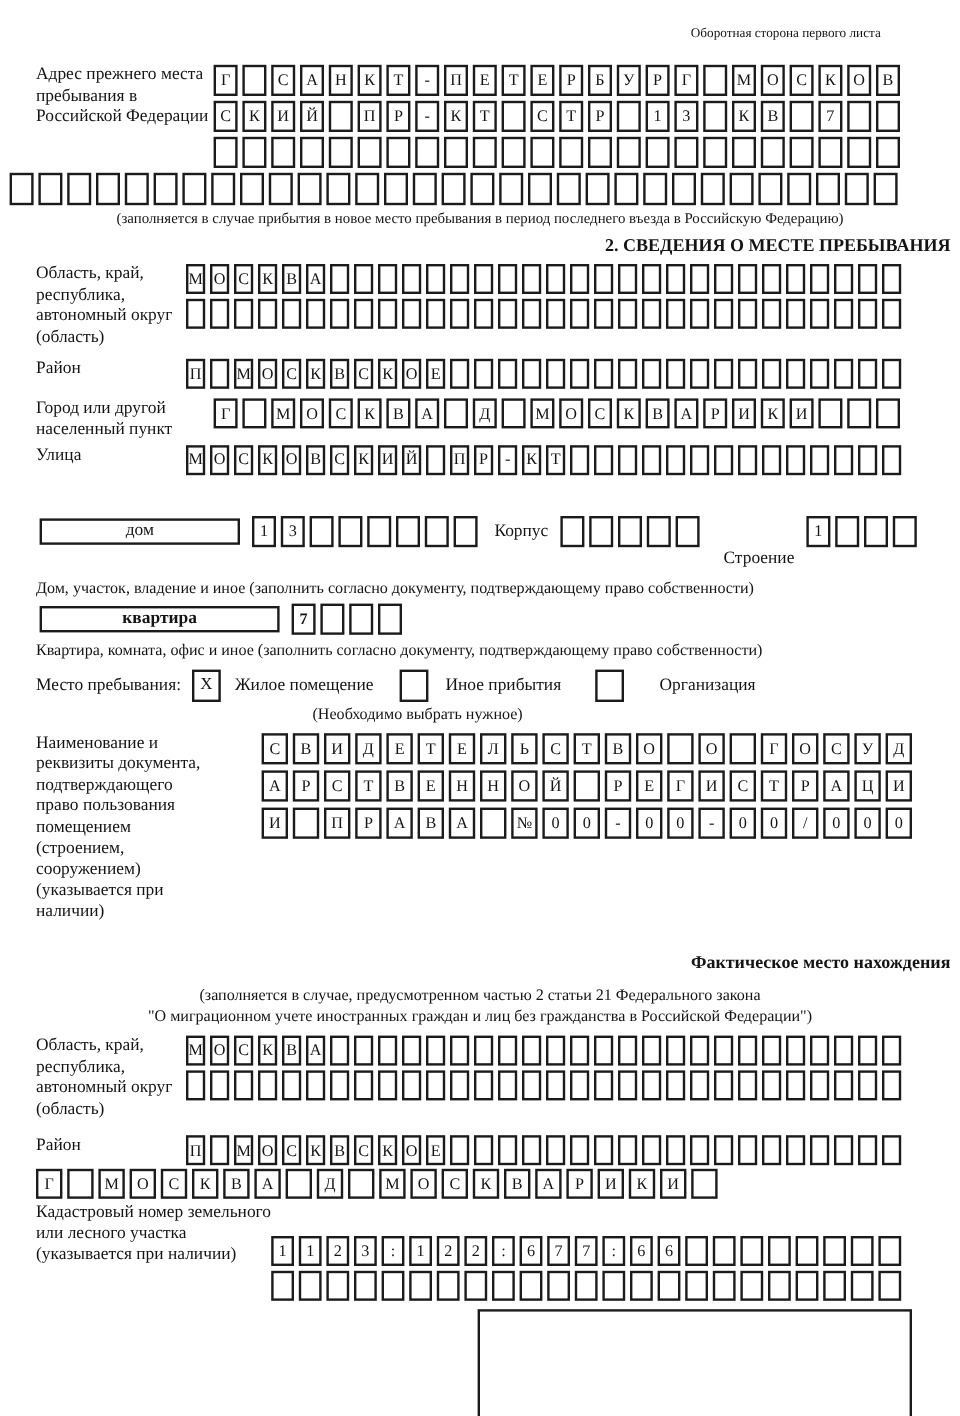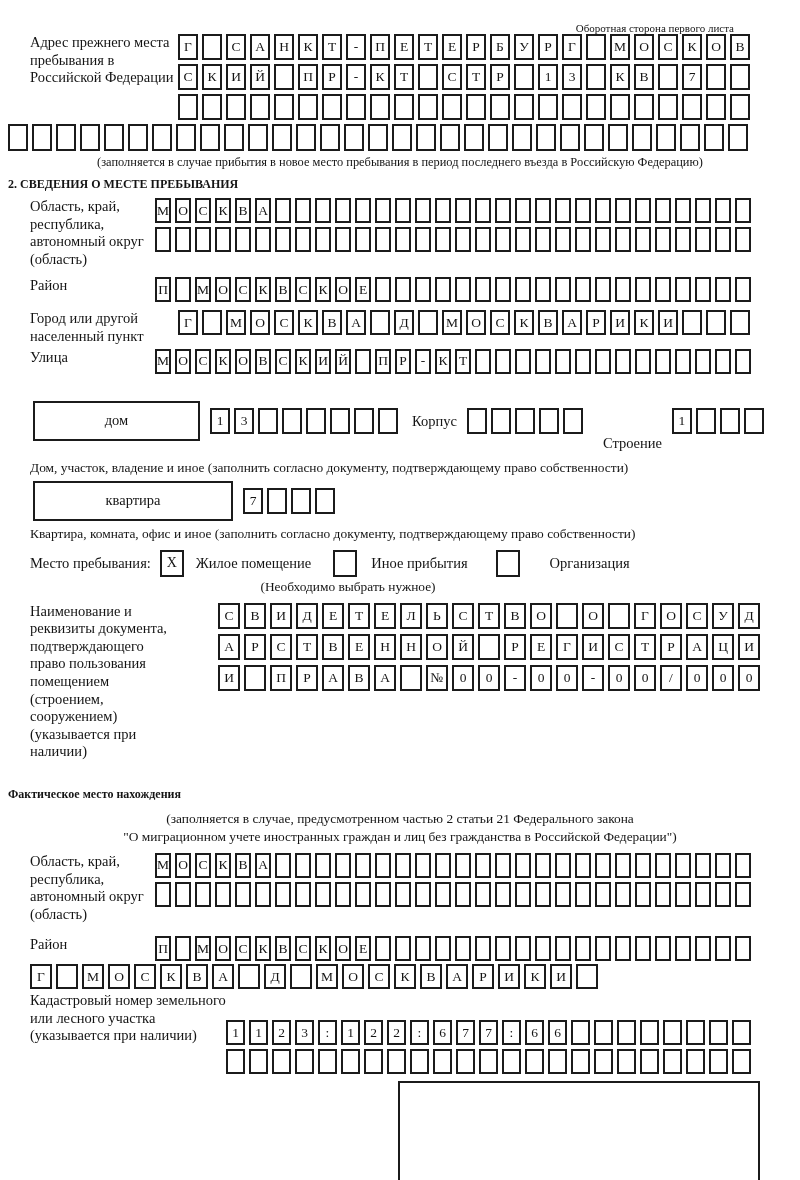--- a/index.html
+++ b/index.html
@@ -30,24 +30,24 @@
   }
   .cA .cell { width:20px; height:26px; }          
   .cFull .cell { width:20px; height:27px; }       
   .cB .cell { width:16px; height:25px; }          
   .cC .cell { width:20px; height:25px; }          
   .cD .cell { width:22px; height:26px; }          
   .cE .cell { width:19px; height:25px; }          
   .cF .cell { width:22px; height:25px; }          
 
   .note { font-size:12.4px; text-align:center; }
-  .sect-title { font-size:12px; font-weight:bold; text-align:left; }
+  .sect-title { font-size:15px; font-weight:bold; text-align:right; }
 
   .widebox {
-    border:2px solid #1b1b1b; height:40px; display:flex;
+    border:2px solid #1b1b1b; height:22px; display:flex;
     align-items:center; justify-content:center; font-size:14.5px;
   }
   .inline-lbl { font-size:14.5px; line-height:26px; }
 
   .chk {
     width:24px; height:27px; border:2px solid #1b1b1b; display:inline-flex;
     align-items:center; justify-content:center; font-size:14px; flex-shrink:0;
   }
 
   .stamp-box {
@@ -55,21 +55,21 @@
     width:362px; height:177px; border:2px solid #1b1b1b; background:#fff;
   }
 </style>
 </head>
 <body>
 
 <div class="page">
 
   <div class="hdr-note">Оборотная сторона первого листа</div>
 
-  <div class="row" style="">
+  <div class="row" style="margin-top:20px;">
     <div class="lbl w148">Адрес прежнего места пребывания в Российской Федерации</div>
     <div class="cellcol">
       <div class="cellrow cA">
           <span class="cell">Г</span>
           <span class="cell"></span>
           <span class="cell">С</span>
           <span class="cell">А</span>
           <span class="cell">Н</span>
           <span class="cell">К</span>
           <span class="cell">Т</span>
@@ -377,21 +377,21 @@
     <div class="inline-lbl" style="margin-left:10px;margin-top:44px;">Строение</div>
     <div class="cellrow cA">
         <span class="cell">1</span>
         <span class="cell"></span>
         <span class="cell"></span>
         <span class="cell"></span>
       </div>
   </div>
   <div class="note" style="margin-top:4px; text-align:left; padding-left:22px; font-size:13.4px;">Дом, участок, владение и иное (заполнить согласно документу, подтверждающему право собственности)</div>
 
-  <div class="row" style="margin-top:5px; padding-left:25px; column-gap:10px; align-items:center;">
+  <div class="row" style="margin-top:5px; padding-left:25px; column-gap:10px; align-items:center;font-weight:bold;">
     <div class="widebox" style="width:200px;">квартира</div>
     <div class="cellrow cA">
         <span class="cell">7</span>
         <span class="cell"></span>
         <span class="cell"></span>
         <span class="cell"></span>
       </div>
   </div>
   <div class="note" style="margin-top:5px; text-align:left; padding-left:22px; font-size:13.4px;">Квартира, комната, офис и иное (заполнить согласно документу, подтверждающему право собственности)</div>
 

